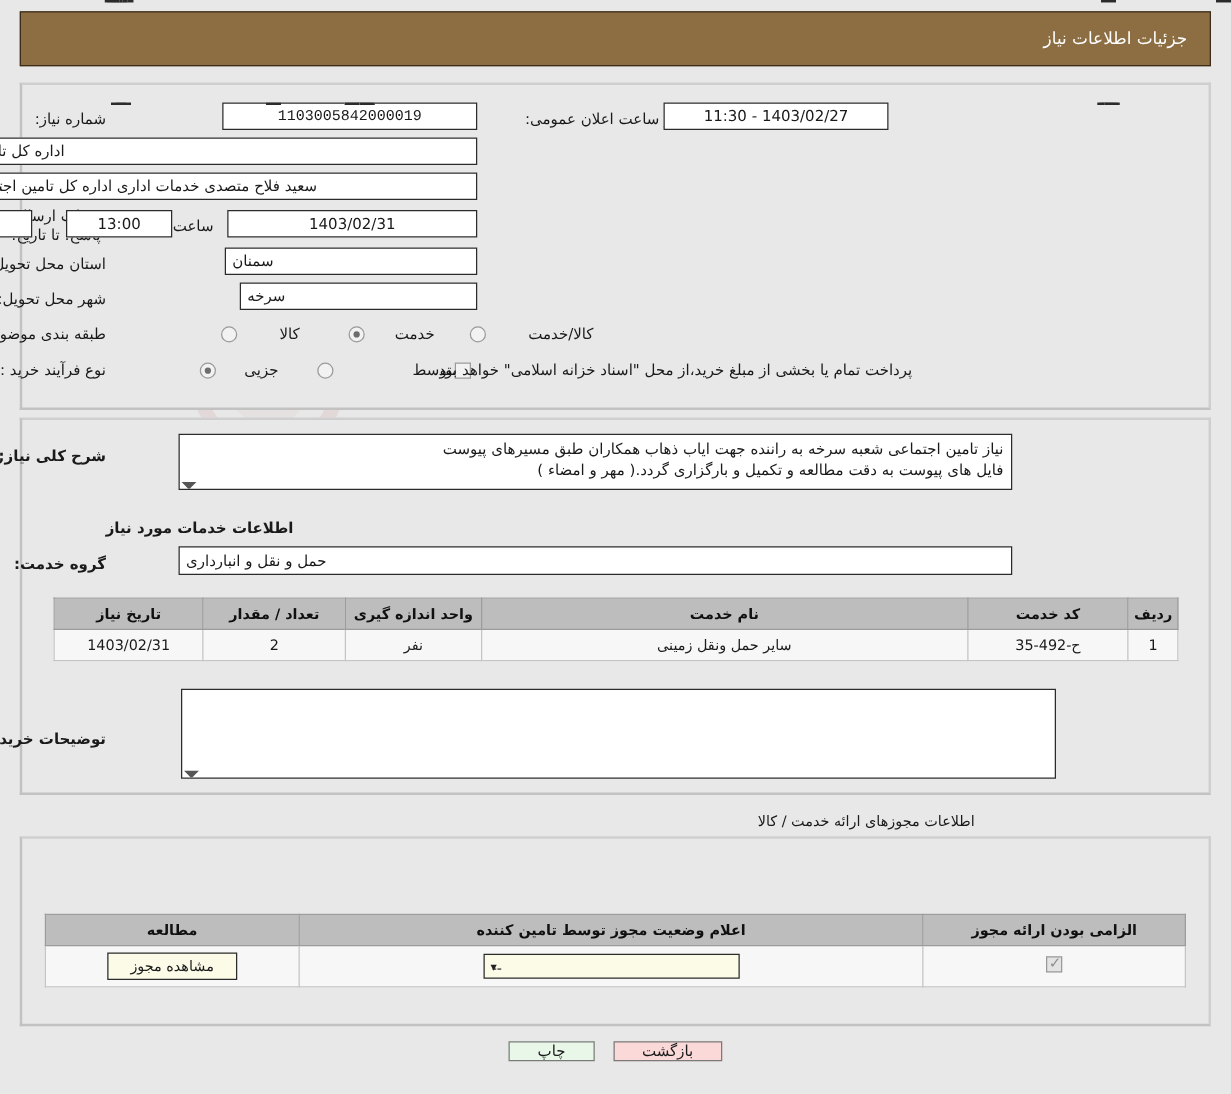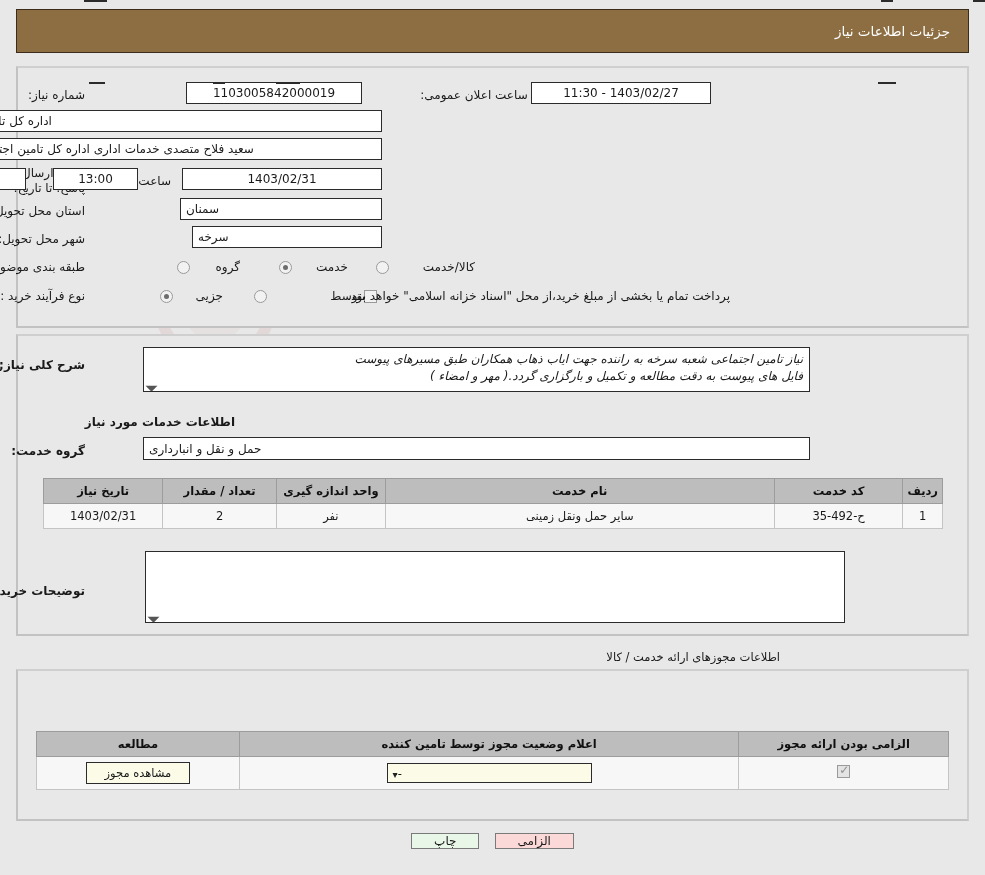--- a/index.html
+++ b/index.html
@@ -45,21 +45,21 @@
     border: 2px solid #c2c2c2;
     border-top-color: #cfcfcf; border-right-color: #cfcfcf;
   }
   .panel-top    { left: 16px; top: 66px;  width: 953px; height: 262px; }
   .panel-mid    { left: 16px; top: 334px; width: 953px; height: 302px; }
   .panel-bottom { left: 16px; top: 669px; width: 953px; height: 152px; }
 
   
   .lbl {
     position: absolute; font-size: 12px; color: #1a1a1a;
-    text-align: right; white-space: nowrap; line-height: 15px;
+    text-align: center; white-space: nowrap; line-height: 15px;
   }
   .lbl.wrap { white-space: normal; }
   .bold { font-weight: bold; }
   .fld {
     position: absolute; background: #ffffff;
     border: 1px solid #2b2b2b;
     font-size: 12px; color: #1a1a1a;
     display: flex; align-items: center;
     padding: 0 5px; line-height: 1;
   }
@@ -83,21 +83,21 @@
   .chk.on { background: #e3e3e3; }
   .chk.on::after {
     content: "\2713"; position: absolute; left: 1px; top: -3px;
     font-size: 12px; color: #8e8e8e;
   }
 
   
   .ta {
     position: absolute; background: #ffffff; border: 1px solid #2b2b2b;
     font-size: 12px; color: #1a1a1a; padding: 3px 6px 16px 6px;
-    line-height: 17px; overflow: hidden; font-style: italic;
+    line-height: 17px; overflow: hidden;
   }
   .ta .grip {
     position: absolute; left: 2px; bottom: 1px;
     width: 10px; height: 10px; color: #555; font-size: 11px;
     transform: rotate(45deg); line-height: 10px;
   }
 
   
   table.grid {
     position: absolute; border-collapse: collapse; font-size: 12px;
@@ -156,21 +156,21 @@
     <div class="wm-text">AriaTender.net</div>
   </div>
 
   <div class="header-bar">
     <span class="title">جزئیات اطلاعات نیاز</span>
   </div>
 
   <div class="panel panel-top"></div>
 
   <div class="lbl" style="right:900px; top:88px;">شماره نیاز:</div>
-  <div class="fld center" style="right:623px; top:82px; width:176px; height:22px;">1103005842000019</div>
+  <div class="fld center" style="right:603px; top:82px; width:204px; height:22px;font-family:Liberation Mono, monospace;">1103005842000019</div>
   <div class="lbl" style="right:420px; top:88px;">تاریخ و ساعت اعلان عمومی:</div>
   <div class="fld center" style="right:697px; top:82px; width:0;"></div>
   <div class="fld center" style="left:882px; top:82px; width:0;"></div>
   <div class="fld center" style="right:688px; top:82px; width:0;"></div>
   <div class="fld center" style="right:697px; top:82px; width:0;"></div>
   <div class="fld center" style="right:760px; top:82px; width:0;"></div>
   <div class="fld center" style="left:880px; top:82px; width:0;"></div>
   <div class="fld center" style="right:0; top:0; width:0; height:0;"></div>
   <div class="fld center" style="right:878px; top:0; width:0; height:0;"></div>
   <div class="fld center" style="left:881px; top:0; width:0; height:0;"></div>
@@ -197,21 +197,21 @@
   <div class="fld num" style="right:959px; top:168px; width:88px; height:22px;">4</div>
 
   <div class="lbl" style="right:900px; top:204px;">استان محل تحویل:</div>
   <div class="fld right" style="right:603px; top:198px; width:202px; height:22px;">سمنان</div>
 
   <div class="lbl" style="right:900px; top:232px;">شهر محل تحویل:</div>
   <div class="fld right" style="right:603px; top:226px; width:190px; height:22px;">سرخه</div>
 
   <div class="lbl" style="right:900px; top:260px;">طبقه بندی موضوعی:</div>
   <span class="radio" style="right:795px; top:261px;"></span>
-  <div class="lbl" style="right:745px; top:260px;">گروه</div>
+  <div class="lbl" style="right:745px; top:260px;">کالا</div>
   <span class="radio on" style="right:693px; top:261px;"></span>
   <div class="lbl" style="right:637px; top:260px;">خدمت</div>
   <span class="radio" style="right:596px; top:261px;"></span>
   <div class="lbl" style="right:510px; top:260px;">کالا/خدمت</div>
 
   <div class="lbl" style="right:900px; top:289px;">نوع فرآیند خرید :</div>
   <span class="radio on" style="right:812px; top:290px;"></span>
   <div class="lbl" style="right:762px; top:289px;">جزیی</div>
   <span class="radio" style="right:718px; top:290px;"></span>
   <div class="lbl" style="right:617px; top:289px;">متوسط</div>
@@ -285,17 +285,17 @@
           </span>
         </td>
         <td>
           <span class="btn-permit">مشاهده مجوز</span>
         </td>
       </tr>
     </tbody>
   </table>
 
   <div class="footer">
-    <span class="btn btn-back">الزامی</span>
+    <span class="btn btn-back">بازگشت</span>
     <span class="btn btn-print">چاپ</span>
   </div>
 
 </div>
 
 </body></html>

